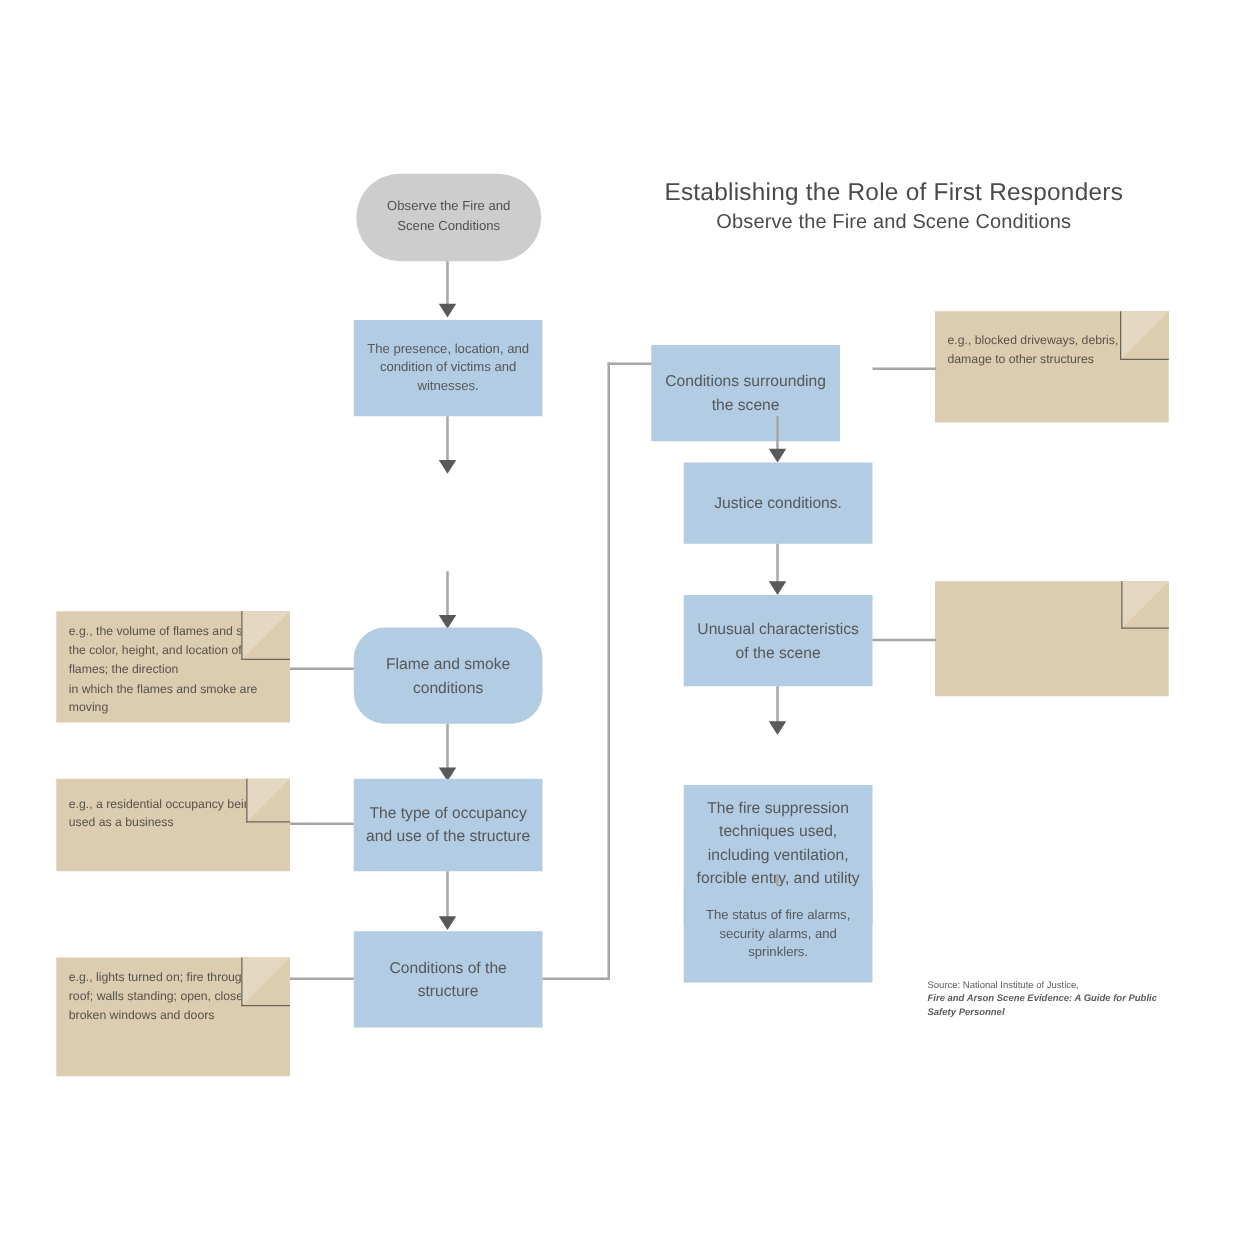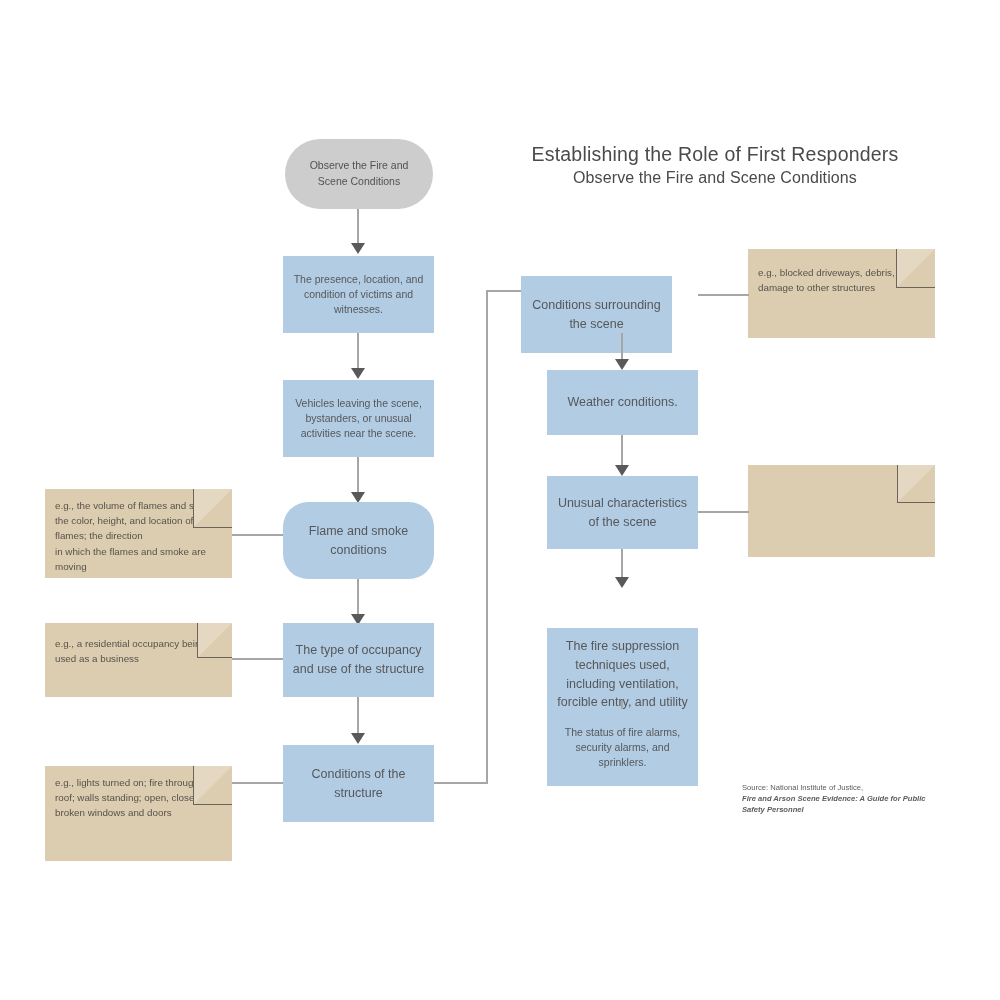--- a/index.html
+++ b/index.html
@@ -103,23 +103,20 @@
   <div class="vline" style="left:357px;top:209px;height:36px;"></div>
   <div class="arrow-down" style="left:351px;top:243px;"></div>
 
   <div class="node small" style="left:283px;top:256px;width:151px;height:77px;">
     <span class="txt">The presence, location, and condition of victims and witnesses.</span>
   </div>
 
   <div class="vline" style="left:357px;top:333px;height:40px;"></div>
   <div class="arrow-down" style="left:351px;top:368px;"></div>
 
-  <div class="node small" style="left:283px;top:380px;width:151px;height:77px;">
-    <span class="txt">Vehicles leaving the scene, bystanders, or unusual activities near the scene.</span>
-  </div>
 
   <div class="vline" style="left:357px;top:457px;height:40px;"></div>
   <div class="arrow-down" style="left:351px;top:492px;"></div>
 
   <div class="node med" style="left:283px;top:502px;width:151px;height:77px;border-radius:25px;">
     <span class="txt">Flame and smoke conditions</span>
   </div>
 
   <div class="vline" style="left:357px;top:579px;height:40px;"></div>
   <div class="arrow-down" style="left:351px;top:614px;"></div>
@@ -141,21 +138,21 @@
   <div class="arrow-right" style="left:533px;top:284px;"></div>
 
   <div class="node med" style="left:521px;top:256px;width:151px;height:77px;margin-top:20px;">
     <span class="txt">Conditions surrounding the scene</span>
   </div>
 
   <div class="vline" style="left:621px;top:333px;height:32px;"></div>
   <div class="arrow-down" style="left:615px;top:359px;"></div>
 
   <div class="node med" style="left:547px;top:370px;width:151px;height:65px;">
-    <span class="txt">Weather conditions.</span>
+    <span class="txt">Justice conditions.</span>
   </div>
 
   <div class="vline" style="left:621px;top:435px;height:36px;"></div>
   <div class="arrow-down" style="left:615px;top:465px;"></div>
 
   <div class="node med" style="left:547px;top:476px;width:151px;height:73px;">
     <span class="txt">Unusual characteristics of the scene</span>
   </div>
 
   <div class="vline" style="left:621px;top:549px;height:34px;"></div>

